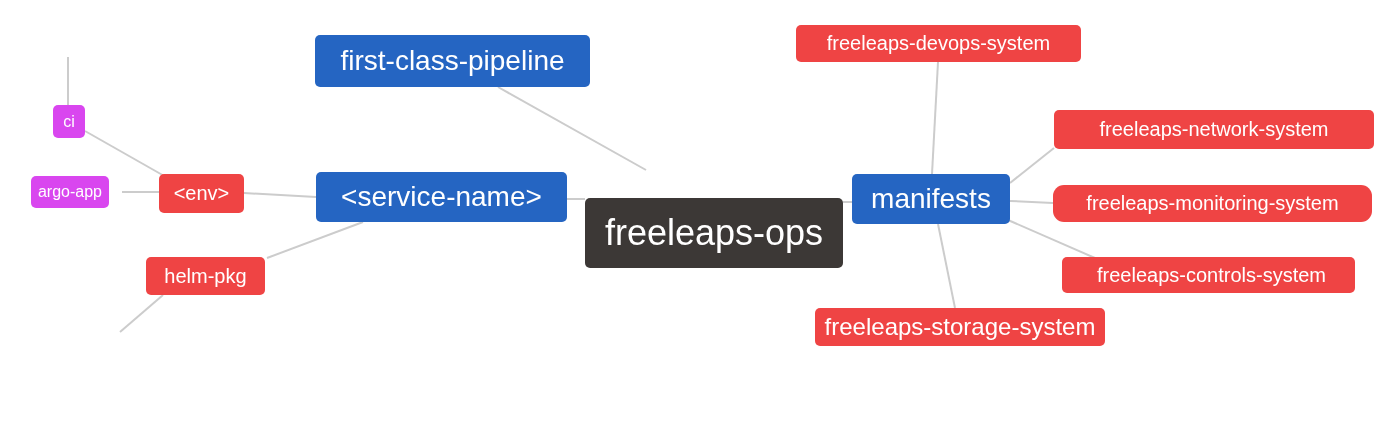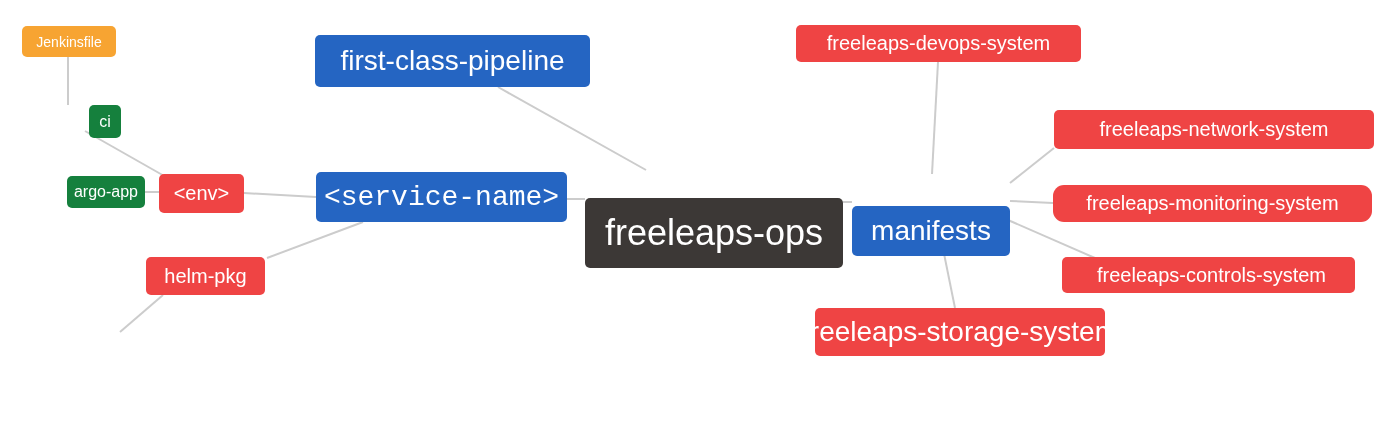--- a/index.html
+++ b/index.html
@@ -28,38 +28,38 @@
     color:#ffffff;
     white-space:nowrap;
     border-radius:5px;
     cursor:pointer;
     box-sizing:border-box;
   }
   
   .c-root{background:#3c3836;}
   .c-blue{background:#2565c2;}
   .c-green{background:#ef4444;}
-  .c-red{background:#15803d;margin-left:36px;}
+  .c-red{background:#d946ef;}
   .c-orange{background:#f7a432;}
   
   .n-jenkinsfile{left:22px;top:26px;width:94px;height:31px;font-size:14px;}
   .n-ci{left:53px;top:105px;width:32px;height:33px;font-size:16px;}
   .n-argo-app{left:31px;top:176px;width:78px;height:32px;font-size:16px;}
   .n-env{left:159px;top:174px;width:85px;height:39px;font-size:20px;}
   .n-helm-pkg{left:146px;top:257px;width:119px;height:38px;font-size:20px;}
   .n-values-yaml{left:8px;top:332px;width:169px;height:35px;font-size:15px;}
   .n-first-class-pipeline{left:315px;top:35px;width:275px;height:52px;font-size:28px;}
-  .n-service-name{left:316px;top:172px;width:251px;height:50px;font-size:28px;font-family:Liberation Mono, monospace;}
+  .n-service-name{left:316px;top:172px;width:251px;height:50px;font-size:28px;}
   .n-root{left:585px;top:170px;width:258px;height:70px;font-size:36px;margin-top:28px;}
-  .n-manifests{left:852px;top:174px;width:158px;height:50px;font-size:28px;margin-top:32px;}
+  .n-manifests{left:852px;top:174px;width:158px;height:50px;font-size:28px;}
   .n-devops{left:796px;top:25px;width:285px;height:37px;font-size:20px;}
   .n-network{left:1054px;top:110px;width:320px;height:39px;font-size:20px;}
   .n-monitoring{left:1053px;top:185px;width:319px;height:37px;font-size:20px;border-radius:11px;}
   .n-controls{left:1062px;top:257px;width:293px;height:36px;font-size:20px;padding-left:6px;}
-  .n-storage{left:815px;top:308px;width:290px;height:48px;font-size:28px;text-align:center;}
+  .n-storage{left:815px;top:308px;width:290px;height:38px;font-size:24px;text-align:center;}
 </style>
 </head>
 <body>
 
 <div class="canvas">
 
   <svg class="links" viewBox="0 0 1390 421" xmlns="http://www.w3.org/2000/svg">
     <line x1="68" y1="57" x2="68" y2="105"></line>
     <line x1="85" y1="131" x2="166" y2="177"></line>
     <line x1="122" y1="192" x2="159" y2="192"></line>
@@ -69,21 +69,20 @@
     <line x1="498" y1="87" x2="646" y2="170"></line>
     <line x1="567" y1="199" x2="585" y2="199"></line>
     <line x1="843" y1="202" x2="852" y2="202"></line>
     <line x1="932" y1="174" x2="938" y2="62"></line>
     <line x1="1010" y1="183" x2="1054" y2="148"></line>
     <line x1="1010" y1="201" x2="1053" y2="203"></line>
     <line x1="1008" y1="220" x2="1095" y2="258"></line>
     <line x1="938" y1="224" x2="955" y2="308"></line>
   </svg>
 
-  <div class="node c-orange n-jenkinsfile">Jenkinsfile</div>
   <div class="node c-red n-ci">ci</div>
   <div class="node c-red n-argo-app">argo-app</div>
   <div class="node c-green n-env">&lt;env&gt;</div>
   <div class="node c-green n-helm-pkg">helm-pkg</div>
   <div class="node c-blue n-first-class-pipeline">first-class-pipeline</div>
   <div class="node c-blue n-service-name">&lt;service-name&gt;</div>
   <div class="node c-root n-root">freeleaps-ops</div>
   <div class="node c-blue n-manifests">manifests</div>
   <div class="node c-green n-devops">freeleaps-devops-system</div>
   <div class="node c-green n-network">freeleaps-network-system</div>

